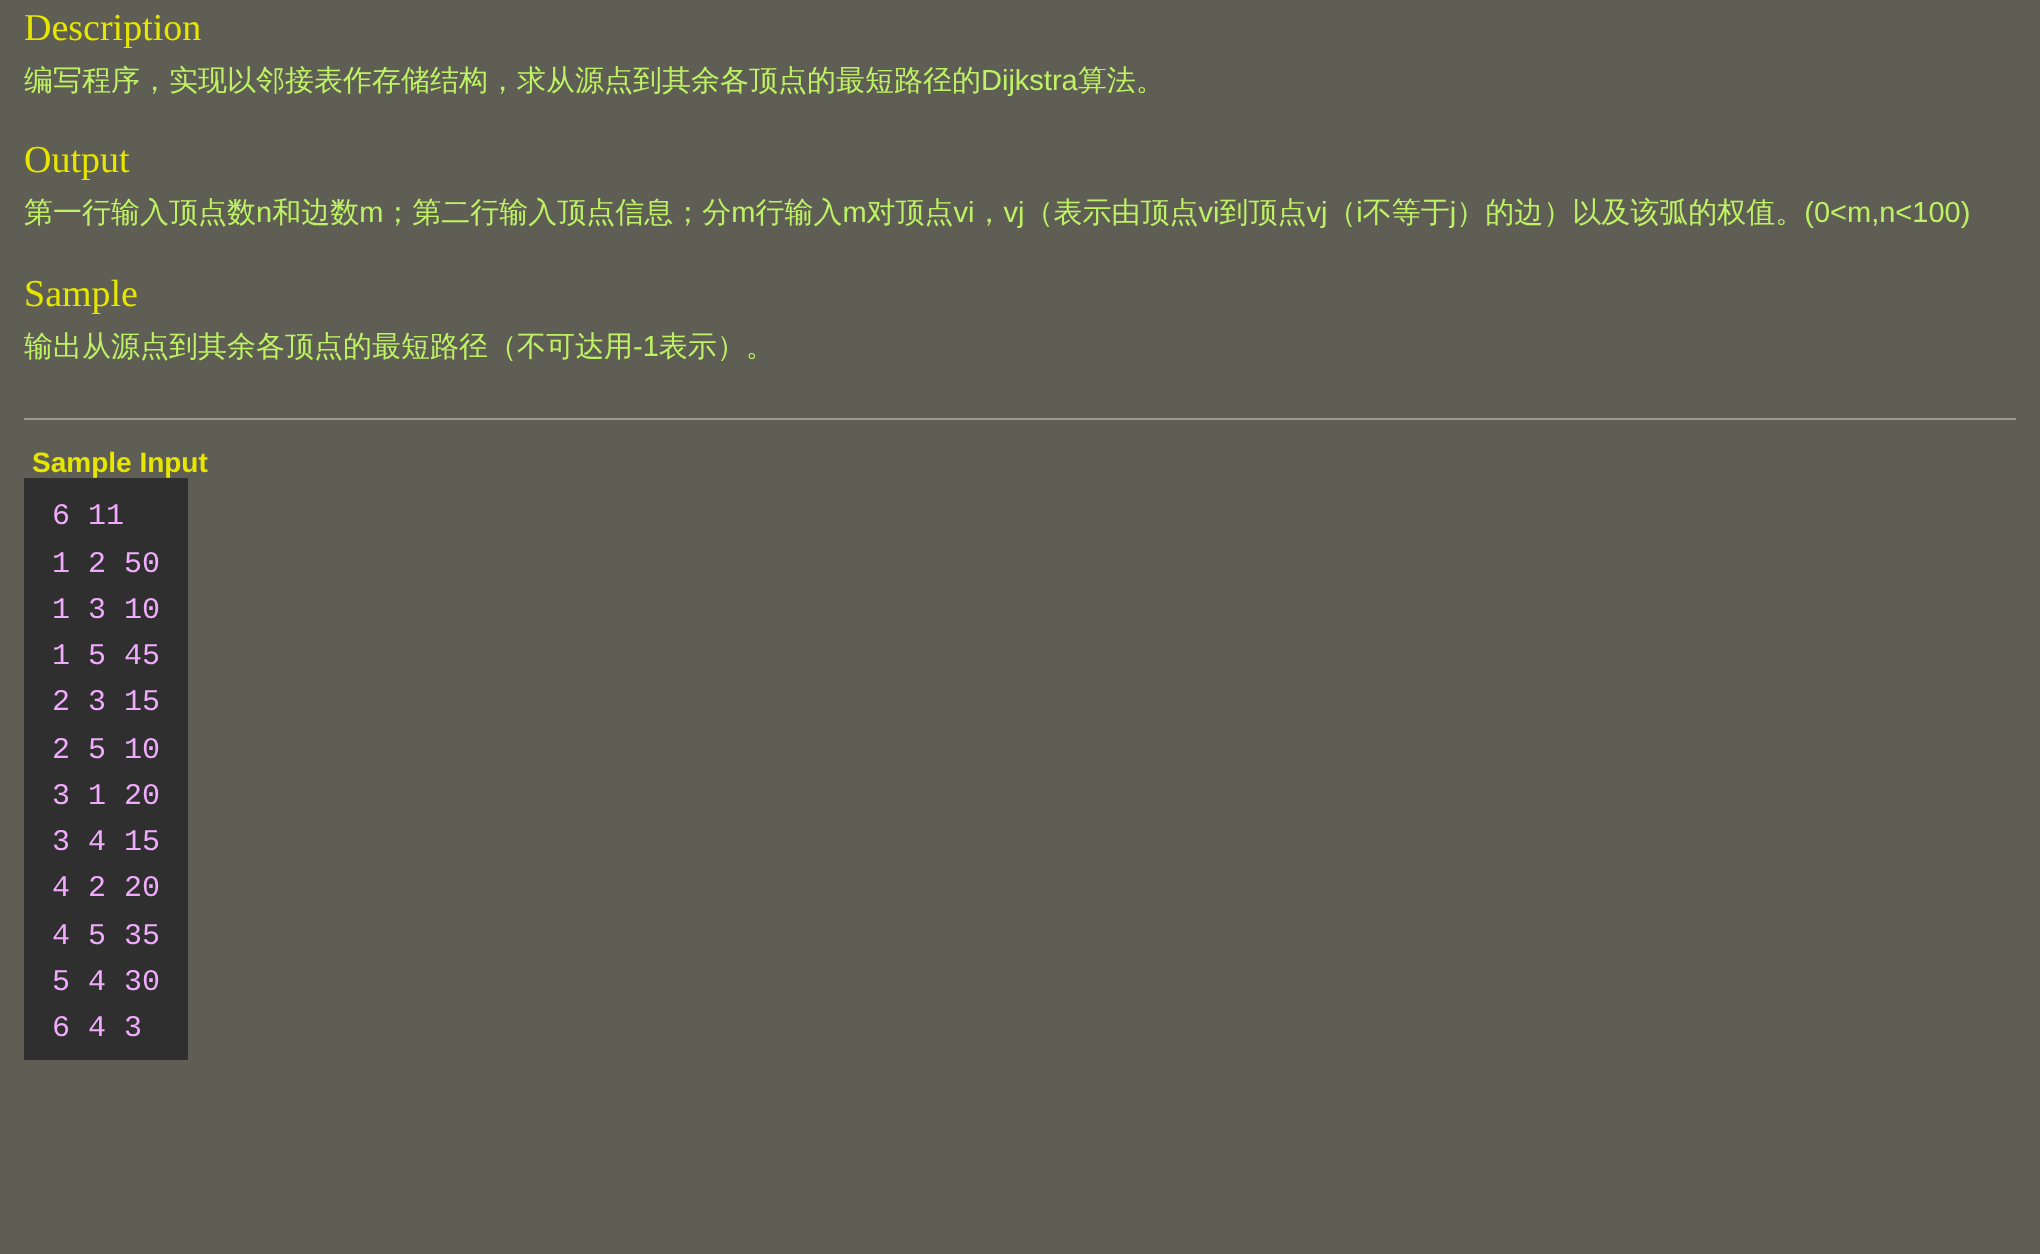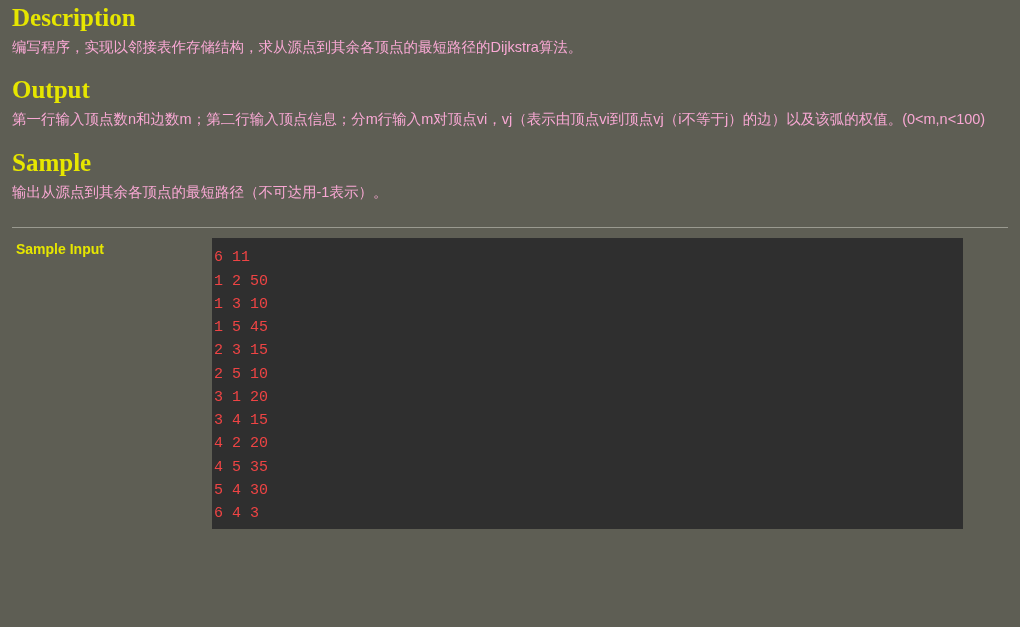--- a/index.html
+++ b/index.html
@@ -9,63 +9,64 @@
   }
   body {
     background-color: #5e5e54;
     font-family: Verdana, Arial, sans-serif;
     color: #e8e8e8;
     width: 1020px;
     padding: 0 12px;
   }
   .section-heading {
     color: #e6e600;
-    font-size: 25px;
-    font-weight: bold;
+    font-size: 19px;
+    font-weight: normal;
     margin-top: 18px;
     margin-bottom: 4px;
     font-family: Georgia, 'Times New Roman', serif;
   }
   .section-heading.first {
     margin-top: 4px;
   }
   .body-text {
     font-size: 14.5px;
     line-height: 1.55;
-    color: #f9a8d4;
+    color: #bef264;
     font-family: 'Microsoft YaHei', Arial, sans-serif;
   }
   .divider {
     border: none;
     border-top: 1px solid #9a9a90;
     margin-top: 24px;
     margin-bottom: 0;
   }
   .sample-row {
     display: flex;
     align-items: flex-start;
     margin-top: 10px;
+    flex-direction: column;
   }
   .sample-label {
     width: 200px;
     flex-shrink: 0;
     color: #e6e600;
     font-weight: bold;
     font-size: 14px;
     padding-top: 3px;
     padding-left: 4px;
   }
   .sample-code {
     flex: 1;
     background-color: #2f2f2f;
-    color: #ef4444;
+    color: #f0abfc;
     font-family: Consolas, 'Courier New', monospace;
     font-size: 15px;
     line-height: 1.55;
-    padding: 8px 14px 4px 2px;
+    padding: 8px 14px 4px 14px;
     white-space: pre;
     margin-right: 45px;
   }
 </style>
 </head>
 <body>
 
 <h2 class="section-heading first">Description</h2>
 <p class="body-text">编写程序，实现以邻接表作存储结构，求从源点到其余各顶点的最短路径的Dijkstra算法。</p>
 

